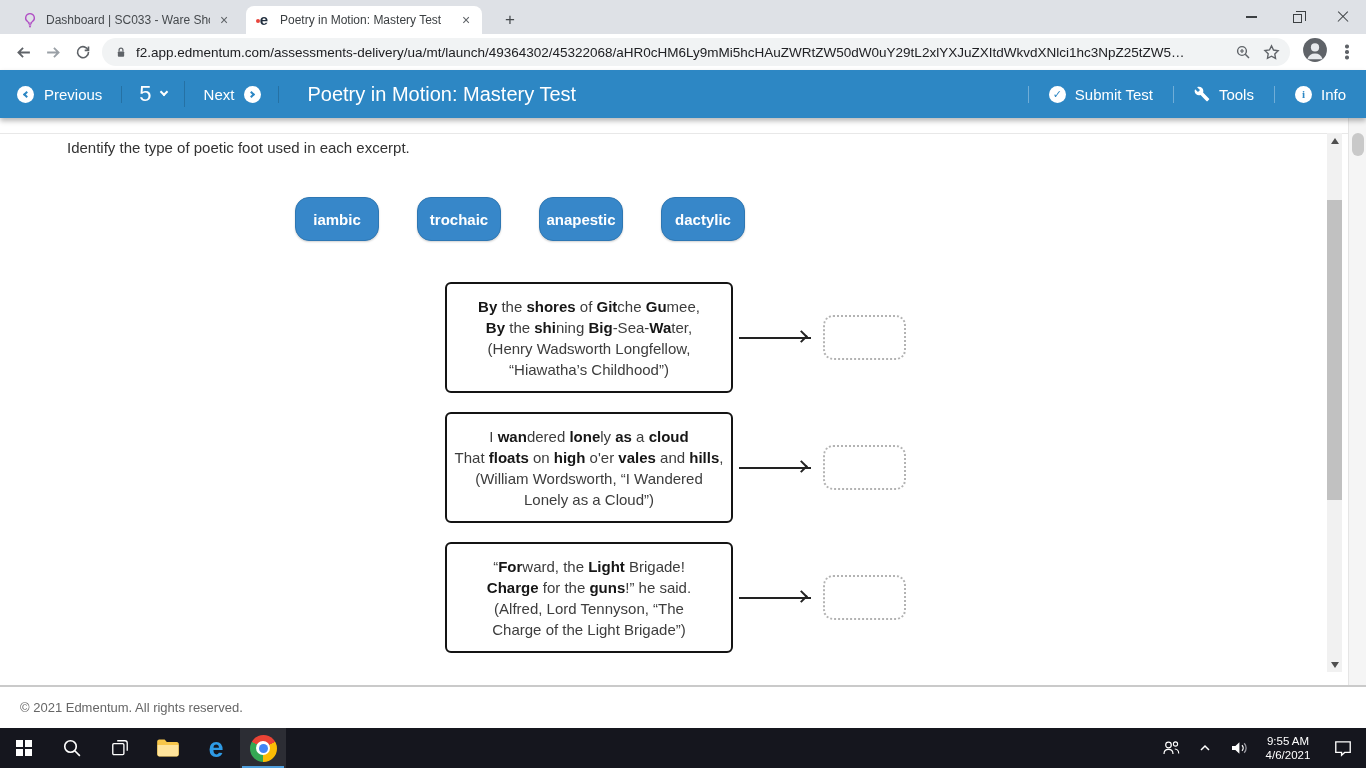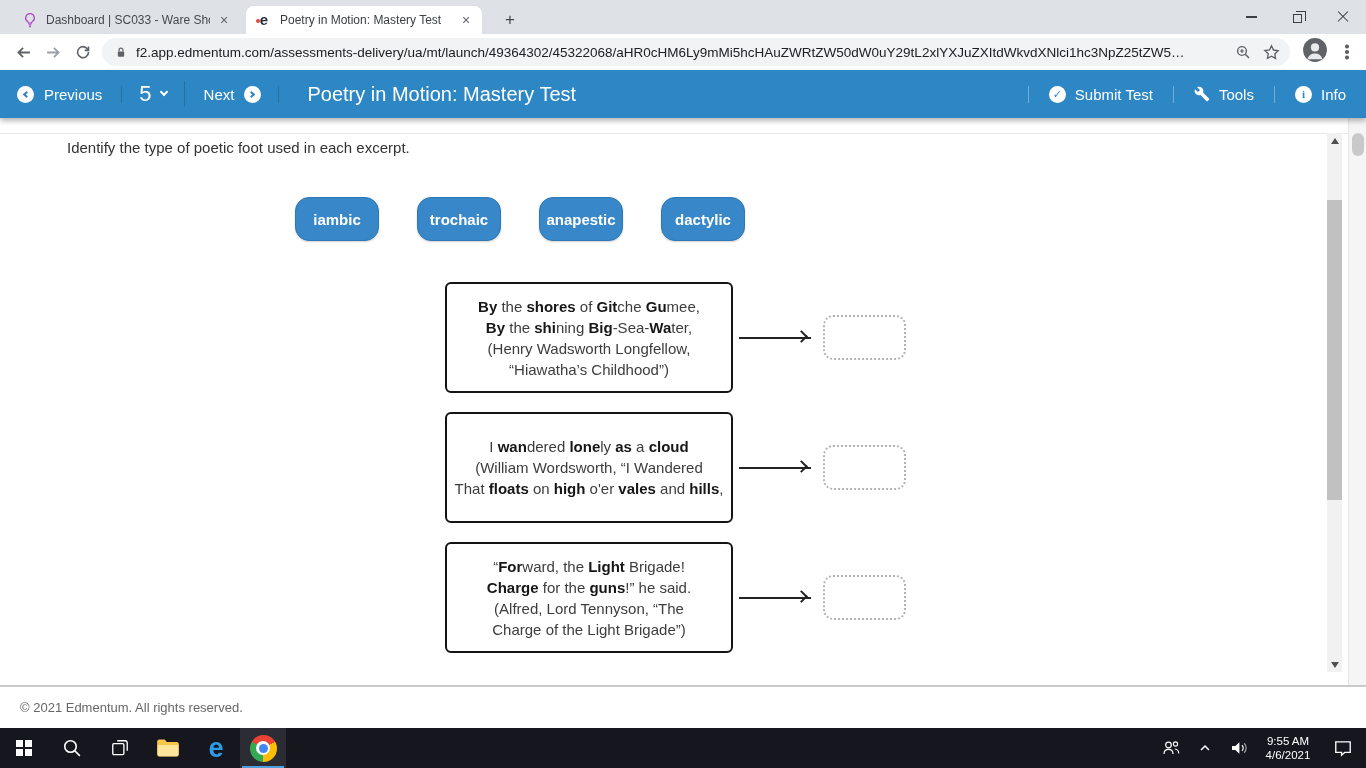--- a/index.html
+++ b/index.html
@@ -251,22 +251,23 @@
           </div>
           <div class="arrow">
             <span class="shaft"></span>
             <span class="head"></span>
           </div>
           <div class="dropbox"></div>
         </div>
         <div class="row">
           <div class="card">
             <div class="line"><span>I </span><span class="b">wan</span><span>dered </span><span class="b">lone</span><span>ly </span><span class="b">as</span><span> a </span><span class="b">cloud</span></div>
+            <div class="line"><span>That </span><span class="b">floats</span><span> on </span><span class="b">high</span><span> o'er </span><span class="b">vales</span><span> and </span><span class="b">hills</span><span>,</span></div>
             <div class="line"><span>(William Wordsworth, “I Wandered</span></div>
-            <div class="line"><span>That </span><span class="b">floats</span><span> on </span><span class="b">high</span><span> o'er </span><span class="b">vales</span><span> and </span><span class="b">hills</span><span>,</span></div>
+            <div class="line"><span>Lonely as a Cloud”)</span></div>
           </div>
           <div class="arrow">
             <span class="shaft"></span>
             <span class="head"></span>
           </div>
           <div class="dropbox"></div>
         </div>
         <div class="row">
           <div class="card">
             <div class="line"><span>“</span><span class="b">For</span><span>ward, the </span><span class="b">Light</span><span> Brigade!</span></div>

